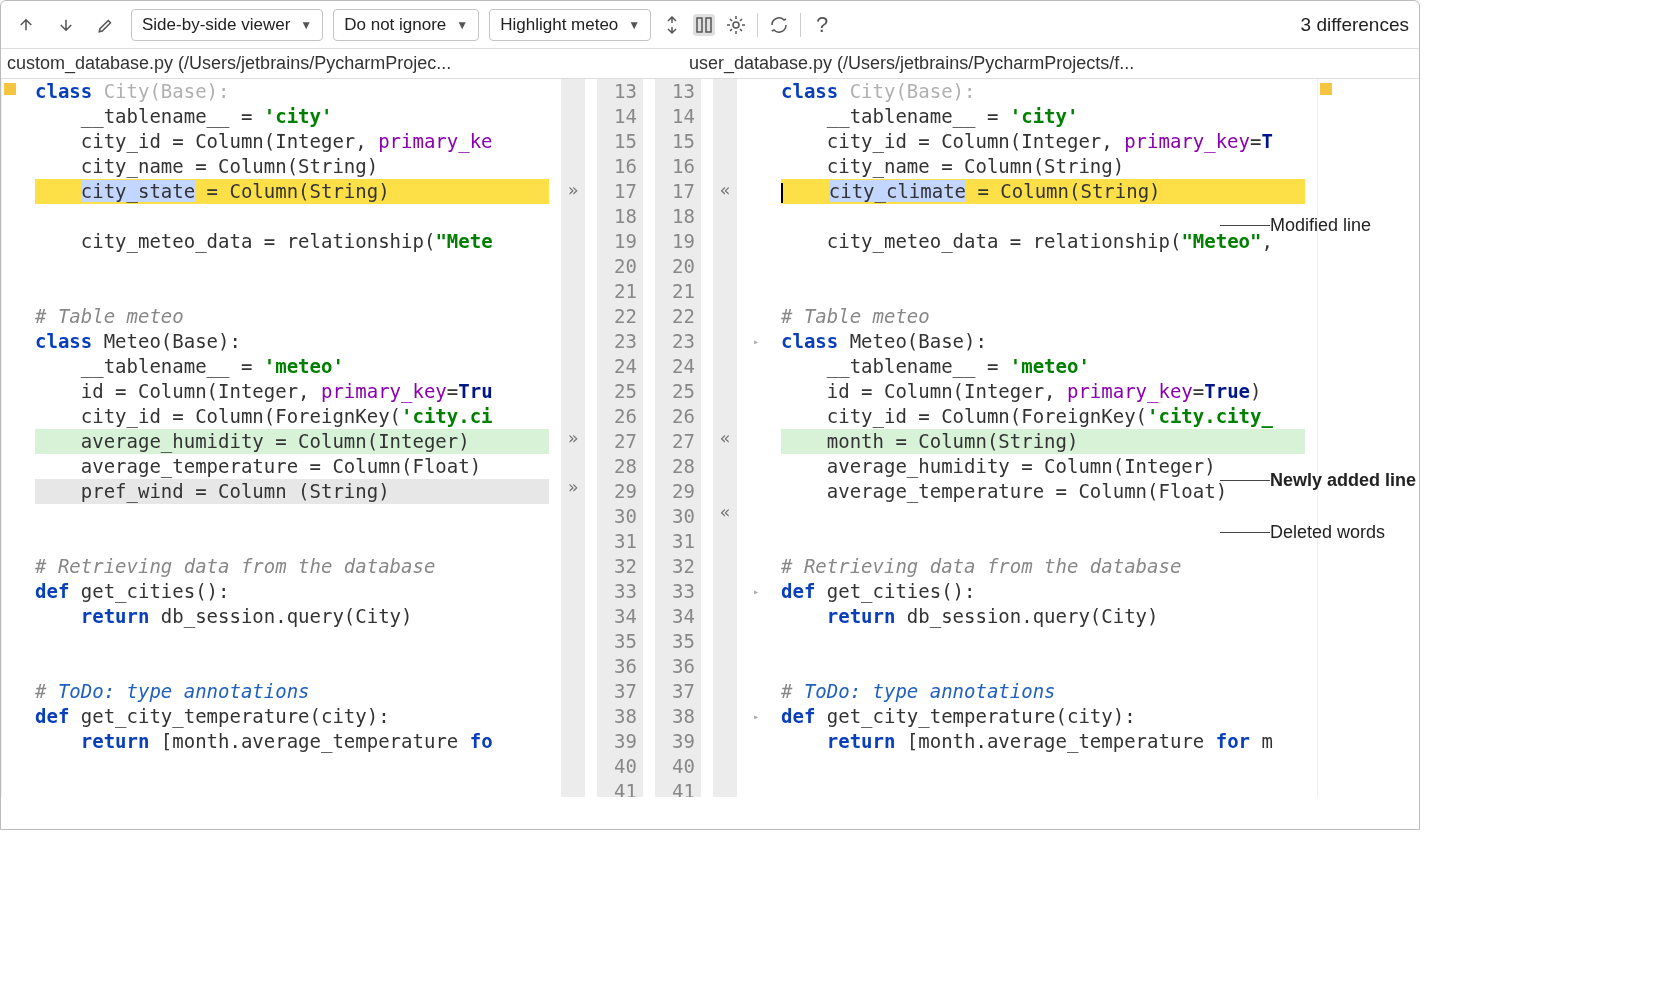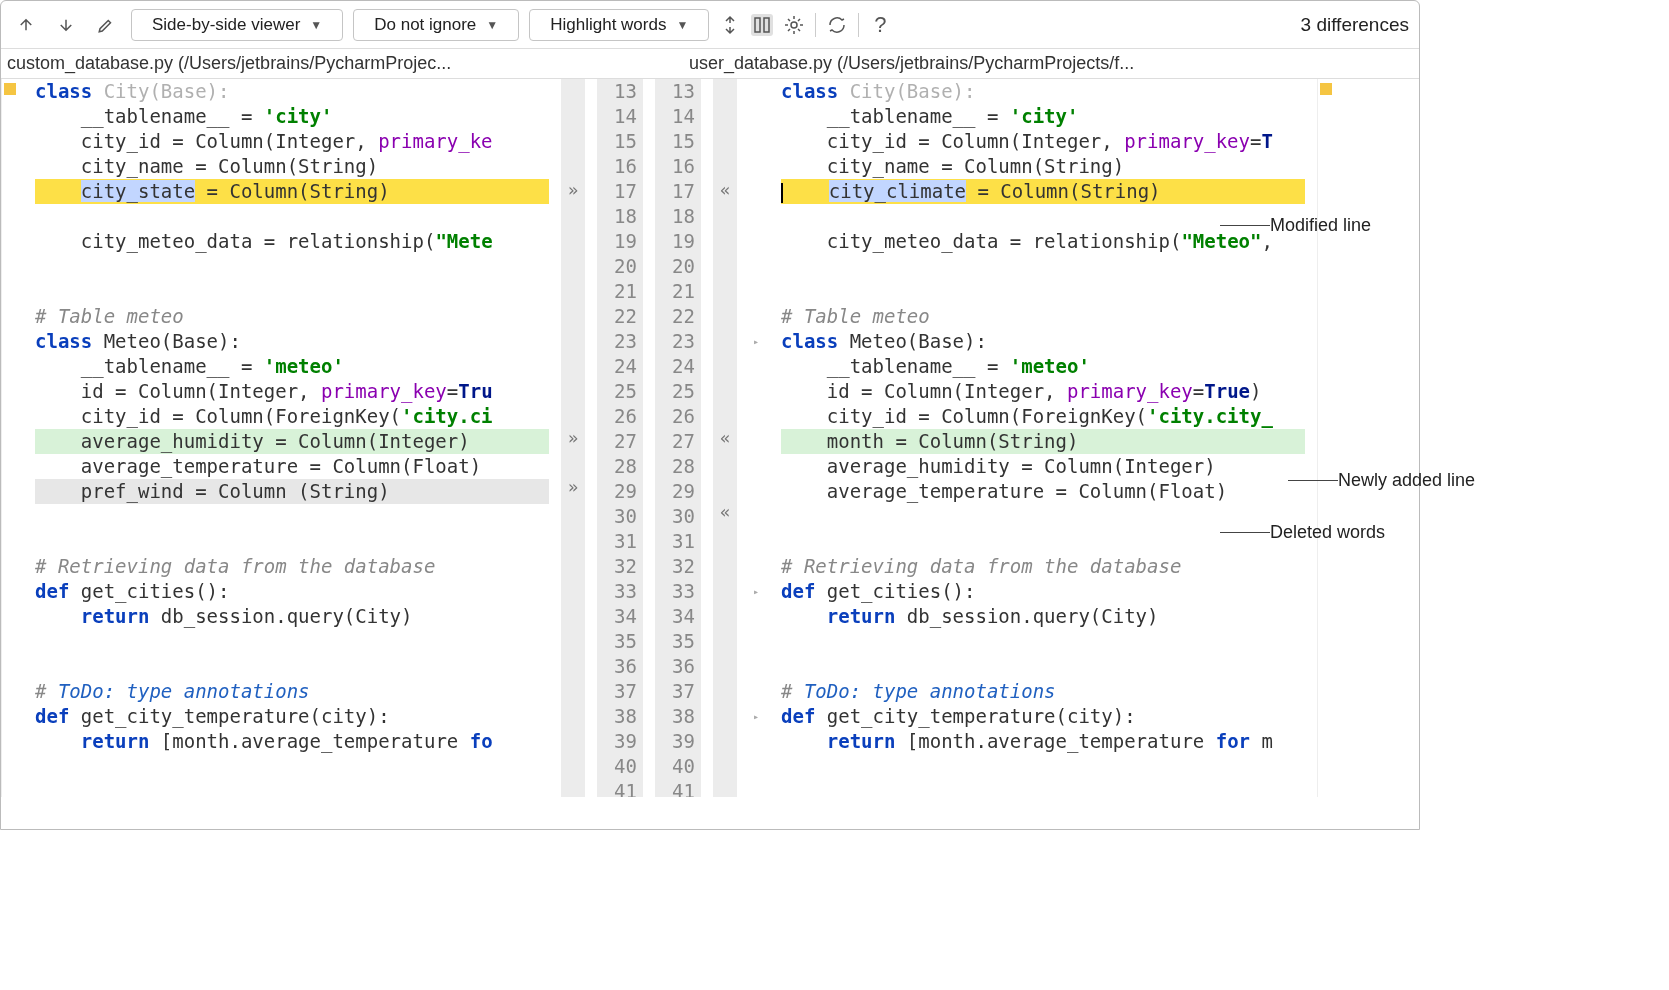--- a/index.html
+++ b/index.html
@@ -13,21 +13,21 @@
   .traffic { display:flex; gap:8px; margin-right:14px; }
   .traffic span { width:13px; height:13px; border-radius:50%; display:inline-block; }
   .t-close{background:#ff5f56;border:1px solid #e0443e;}
   .t-min{background:#ffbd2e;border:1px solid #dea123;}
   .t-max{background:#27c93f;border:1px solid #1aab29;}
 
   
   .toolbar { height:48px; display:flex; align-items:center; padding:0 10px; gap:10px; border-bottom:1px solid #ddd; }
   .tb-btn { width:30px; height:30px; display:flex; align-items:center; justify-content:center; color:#666; border-radius:3px;}
   .tb-btn svg{width:18px;height:18px;fill:none;stroke:#555;stroke-width:2;}
-  .dropdown{ height:32px; border:1px solid #c5c5c5; border-radius:4px; background:#fff; display:flex; align-items:center; padding:0 20px; font-size:17px; cursor:default; color:#222;}
+  .dropdown{ height:32px; border:1px solid #c5c5c5; border-radius:4px; background:#fff; display:flex; align-items:center; padding:0 10px; font-size:17px; cursor:default; color:#222;}
   .dropdown .caret{ margin-left:10px; font-size:12px; color:#555;}
   .toolbar .spacer{flex:1;}
   .diffcount{ font-size:19px; color:#222; margin-left:auto; }
   .ico{width:22px;height:22px;display:flex;align-items:center;justify-content:center;color:#444;}
 
   
   .fileheaders{ height:30px; display:flex; border-bottom:1px solid #ddd; font-size:18px; color:#333; align-items:center;}
   .fh-left{ width:590px; padding-left:6px; white-space:nowrap; overflow:hidden; text-overflow:ellipsis;}
   .fh-gutter{ width:92px; }
   .fh-right{ flex:1; padding-left:6px; white-space:nowrap; overflow:hidden; text-overflow:ellipsis;}
@@ -98,21 +98,21 @@
     </div>
     <div class="dropdown">
       <span>Side-by-side viewer</span>
         <span class="caret">▼</span>
     </div>
     <div class="dropdown">
       <span>Do not ignore</span>
         <span class="caret">▼</span>
     </div>
     <div class="dropdown">
-      <span>Highlight words</span>
+      <span>Highlight meteo</span>
         <span class="caret">▼</span>
     </div>
     <div class="ico">
         <svg width="20" height="20" viewBox="0 0 20 20" fill="none" stroke="#555" stroke-width="1.5">
           <path d="M10 2v6M10 18v-6M6 6l4-4 4 4M6 14l4 4 4-4"></path>
         </svg>
       </div>
     <div class="ico" style="background:#e0e0e0;border-radius:3px;">
         <svg width="20" height="20" viewBox="0 0 20 20" fill="none" stroke="#555" stroke-width="1.5">
           <rect x="3" y="3" width="5" height="14"></rect>
@@ -337,20 +337,20 @@
       <div class="mk mk-yel" style="top:4px;"></div>
     </div>
 
   </div>
 </div>
 
 <div class="annot" style="left:1270px; top:215px;">
   <div class="aline" style="left:-50px; width:50px; top:10px;"></div>
   <span>Modified line</span>
 </div>
-<div class="annot" style="left:1338px; top:470px;">
+<div class="annot" style="left:1270px; top:470px;font-weight:bold;">
   <div class="aline" style="left:-50px; width:50px; top:10px;"></div>
   <span>Newly added line</span>
 </div>
 <div class="annot" style="left:1270px; top:522px;">
   <div class="aline" style="left:-50px; width:50px; top:10px;"></div>
   <span>Deleted words</span>
 </div>
 
 </body></html>

